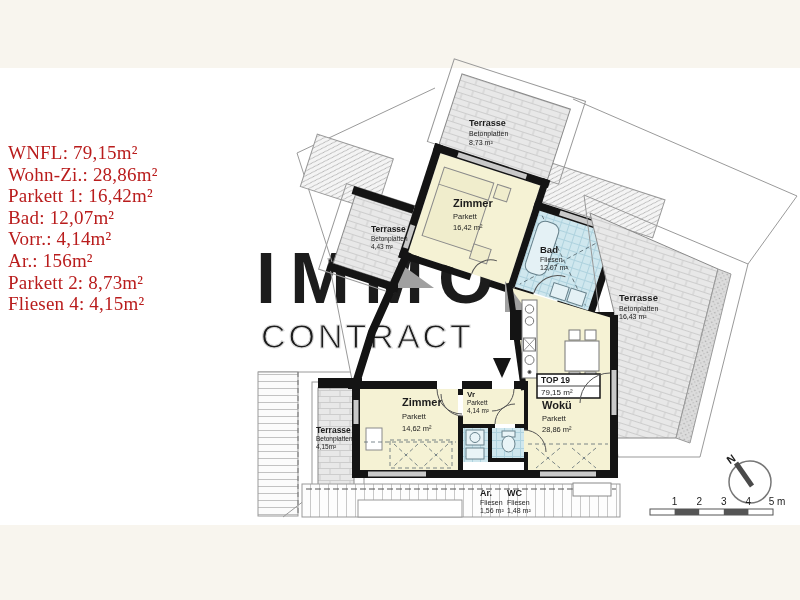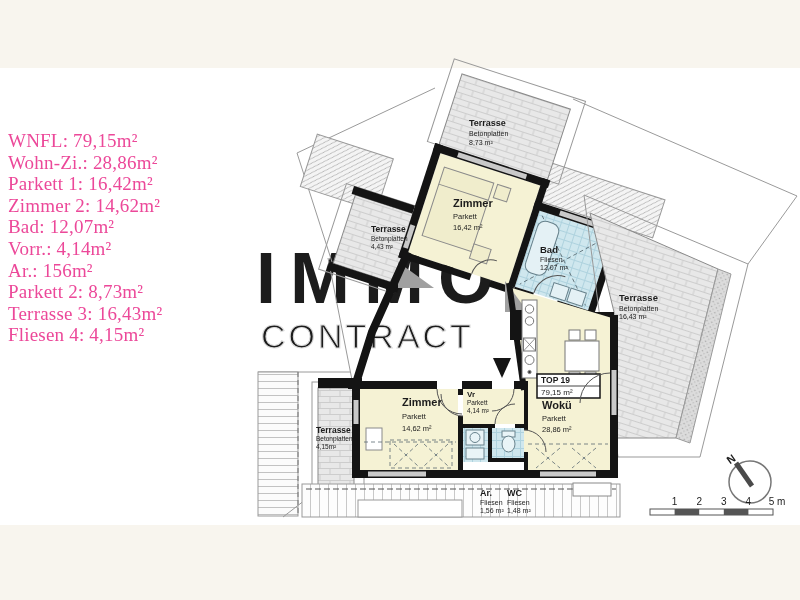--- a/index.html
+++ b/index.html
@@ -1,44 +1,42 @@
 <!DOCTYPE html>
 <html><head>
 <meta charset="utf-8">
 <style>
   html,body{margin:0;padding:0;background:#fff;}
   #stage{position:relative;width:800px;height:600px;overflow:hidden;background:#ffffff;
          font-family:"Liberation Sans",sans-serif;}
   .band{position:absolute;left:0;width:800px;background:#f8f5ee;}
   #band-top{top:0;height:68px;}
   #band-bottom{top:525px;height:75px;}
-  #area-list{position:absolute;left:8px;top:130px;color:#ec4899;
+  #area-list{position:absolute;left:8px;top:142px;color:#b91c1c;
              font-family:"Liberation Serif",serif;font-size:19px;line-height:21.6px;
              white-space:nowrap;letter-spacing:.2px;}
   svg{position:absolute;left:0;top:0;}
   text{font-family:"Liberation Sans",sans-serif;fill:#1c1c1c;}
   .rn{font-weight:bold;}
 </style>
 </head>
 <body>
 
 <div id="stage">
   <div class="band" id="band-top"></div>
   <div class="band" id="band-bottom"></div>
 
   <div id="area-list">
     <div>WNFL: 79,15m²</div>
     <div>Wohn-Zi.: 28,86m²</div>
     <div>Parkett 1: 16,42m²</div>
-    <div>Zimmer 2: 14,62m²</div>
     <div>Bad: 12,07m²</div>
     <div>Vorr.: 4,14m²</div>
     <div>Ar.: 156m²</div>
     <div>Parkett 2: 8,73m²</div>
-    <div>Terrasse 3: 16,43m²</div>
     <div>Fliesen 4: 4,15m²</div>
   </div>
 
   <svg width="800" height="600" viewBox="0 0 800 600">
     <defs>
       <pattern id="brick" width="20" height="12" patternUnits="userSpaceOnUse">
         <rect width="20" height="12" fill="#e8e8e8"></rect>
         <path d="M0 .5 H20 M0 6.5 H20 M10 0 V6 M0 6 V12 M20 6 V12" stroke="#cdcdcd" stroke-width="1" fill="none"></path>
       </pattern>
       <pattern id="brickR" width="20" height="12" patternUnits="userSpaceOnUse" patternTransform="rotate(18)">

